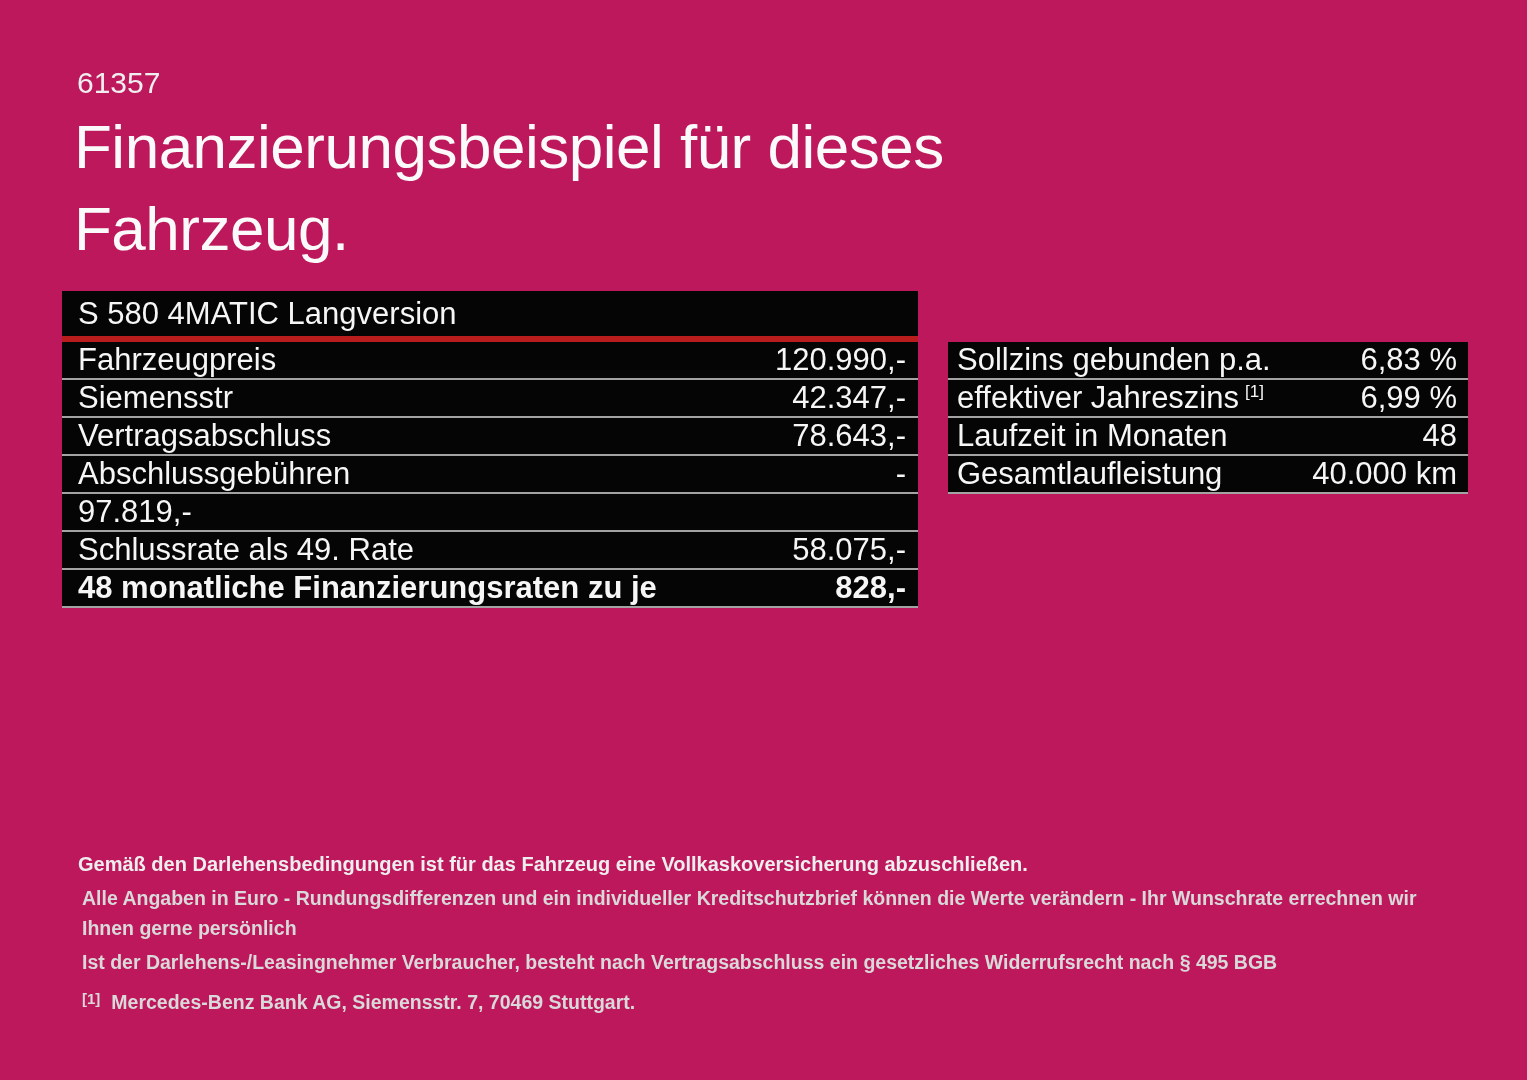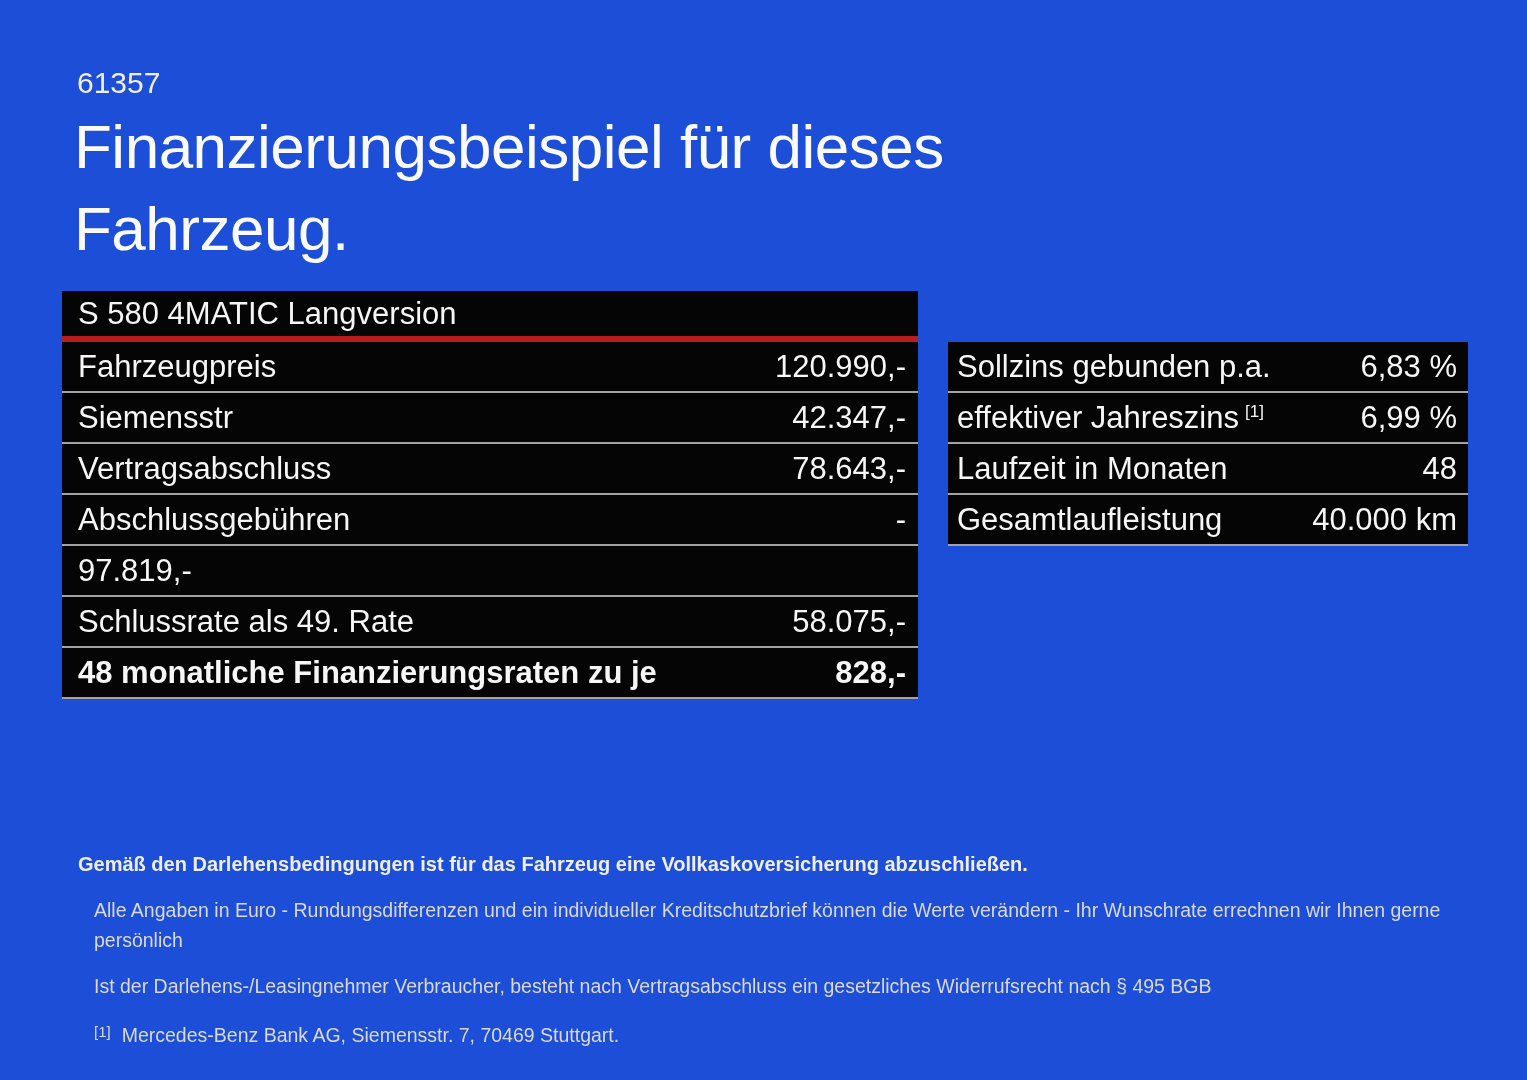--- a/index.html
+++ b/index.html
@@ -4,21 +4,21 @@
 <style>
   html, body {
     margin: 0;
     padding: 0;
     background: #000;
   }
   .page {
     position: relative;
     width: 1527px;
     height: 1080px;
-    background: #1d4ed8;
+    background: #be185d;
     overflow: hidden;
     font-family: "Liberation Sans", sans-serif;
     color: #f4f4f4;
   }
   .doc-number {
     position: absolute;
     left: 77px;
     top: 66px;
     font-size: 30px;
     font-weight: 400;
@@ -55,21 +55,21 @@
     display: flex;
     align-items: center;
     padding-left: 16px;
     font-size: 31px;
     color: #f6f6f6;
     border-bottom: 6px solid #b91c1c;
     background: #050505;
   }
   .row {
     box-sizing: border-box;
-    height: 51px;
+    height: 38px;
     display: flex;
     align-items: center;
     justify-content: space-between;
     padding: 0 12px 0 16px;
     border-bottom: 2px solid #a3a3a3;
     font-size: 31px;
     color: #f6f6f6;
     background: #050505;
   }
   .conditions-table .row {
@@ -94,24 +94,24 @@
     letter-spacing: 0;
   }
   
   .notes {
     position: absolute;
     left: 78px;
     top: 849px;
     width: 1390px;
   }
   .note {
-    margin: 16px;
+    margin: 4px;
     font-size: 19.5px;
     line-height: 30px;
-    font-weight: 400;
+    font-weight: 700;
     color: #d9d9d9;
   }
   .note-bold {
     margin: 0;
     font-size: 20px;
     line-height: 30px;
     font-weight: 700;
     color: #eeeeee;
   }
   .footnote-line {

